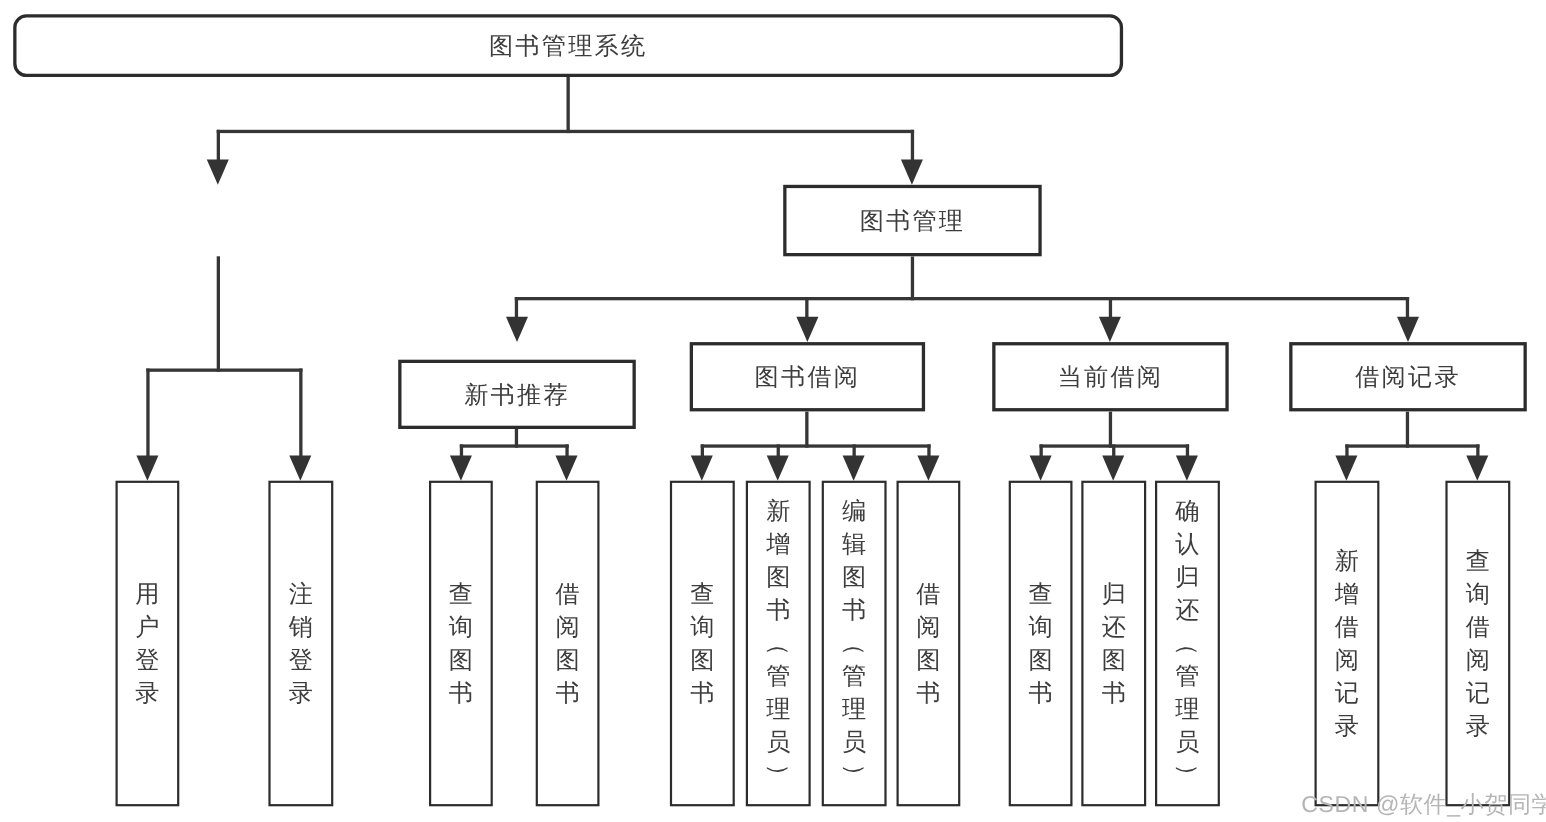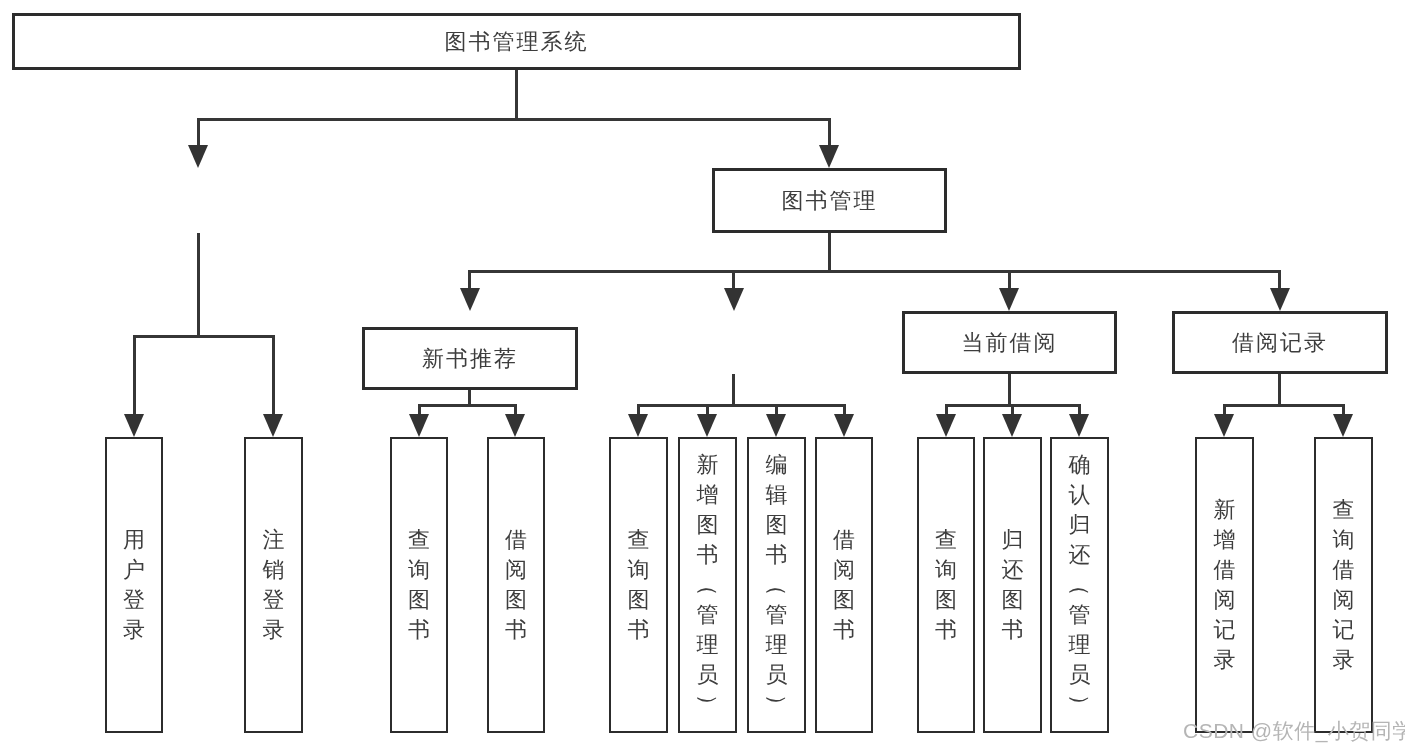--- a/index.html
+++ b/index.html
@@ -129,30 +129,33 @@
   <div class="vline" style="left:1078px; top:404px; height:14px;"></div>
   <div class="ah" style="left:1069px; top:414px;"></div>
 
   <div class="vline" style="left:1278px; top:374px; height:33px;"></div>
   <div class="hline" style="left:1223px; top:404px; width:122px;"></div>
   <div class="vline" style="left:1223px; top:404px; height:14px;"></div>
   <div class="ah" style="left:1214px; top:414px;"></div>
   <div class="vline" style="left:1342px; top:404px; height:14px;"></div>
   <div class="ah" style="left:1333px; top:414px;"></div>
 
-  <div class="node" style="left:12px; top:13px; width:1009px; height:57px;">
+  <div class="node" style="left:12px; top:13px; width:1009px; height:57px;border-radius:12px;">
     <span class="hlabel">图书管理系统</span>
   </div>
 
   <div class="node" style="left:712px; top:168px; width:235px; height:65px;justify-content:center;">
     <span class="hlabel">图书管理</span>
   </div>
 
   <div class="node" style="left:362px; top:327px; width:216px; height:63px;">
     <span class="hlabel">新书推荐</span>
+  </div>
+  <div class="node" style="left:627px; top:311px; width:214px; height:63px;">
+    <span class="hlabel">图书借阅</span>
   </div>
   <div class="node" style="left:902px; top:311px; width:215px; height:63px;">
     <span class="hlabel">当前借阅</span>
   </div>
   <div class="node" style="left:1172px; top:311px; width:216px; height:63px;justify-content:center;">
     <span class="hlabel">借阅记录</span>
   </div>
 
   <div class="node leaf" style="left:105px; top:437px; width:58px; height:296px;">
     <div class="vlabel">

